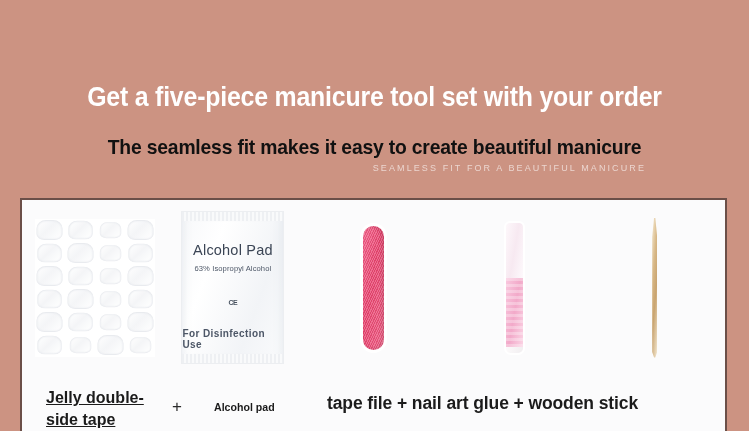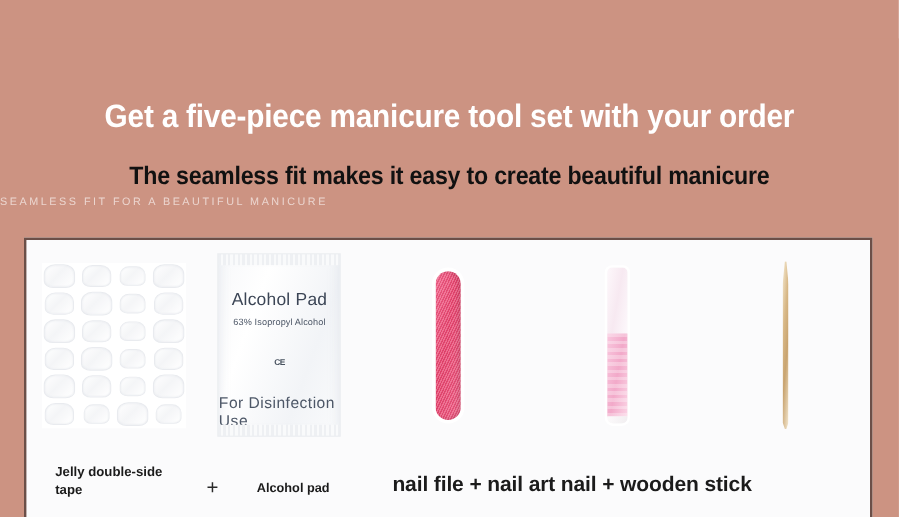--- a/index.html
+++ b/index.html
@@ -52,21 +52,21 @@
     letter-spacing: -0.2px;
     transform: scaleX(0.92);
     white-space: nowrap;
   }
 
   #microhead {
     position: absolute;
     top: 131px;
     left: 0;
     width: 646px;
-    text-align: left;
+    text-align: right;
     color: rgba(255,255,255,0.62);
     font-size: 9px;
     letter-spacing: 2.1px;
     white-space: nowrap;
   }
 
   
   #panel {
     position: absolute;
     left: 20px;
@@ -152,23 +152,24 @@
   }
   .pad-ce {
     margin-top: 26px;
     font-size: 7px;
     color: #48525f;
     font-weight: bold;
     letter-spacing: -0.5px;
   }
   .pad-foot {
     margin-top: 22px;
-    font-size: 13px;
+    font-size: 10px;
     color: #4d5767;
     letter-spacing: 0.4px;
+    font-weight: bold;
   }
 
   
   .nail-file {
     width: 21px;
     height: 124px;
     border-radius: 11px;
     background:
       repeating-linear-gradient(115deg, rgba(255,255,255,0.22) 0 1px, rgba(0,0,0,0.045) 1px 2px),
       linear-gradient(100deg,#f4628a 0%,#e8446f 45%,#ef5d84 100%);
@@ -222,23 +223,24 @@
   .cap {
     position: absolute;
     color: #1b1b1b;
     font-family: "Liberation Sans", sans-serif;
   }
 
   #cap-tape {
     left: 24px;
     top: 12px;
     width: 112px;
-    font-size: 11px;
+    font-size: 16px;
     font-weight: bold;
     line-height: 1.38;
+    text-decoration: underline;
   }
   #cap-plus {
     left: 150px;
     top: 22px;
     font-size: 17px;
     font-weight: normal;
     color: #2a2a2a;
   }
   #cap-alcohol {
     left: 192px;
@@ -328,17 +330,17 @@
       <div class="product-cell">
         <div class="stick"></div>
       </div>
 
     </div>
 
     <div id="caption-row">
       <div class="cap" id="cap-tape">Jelly double-side tape</div>
       <div class="cap" id="cap-plus">+</div>
       <div class="cap" id="cap-alcohol">Alcohol pad</div>
-      <div class="cap" id="cap-rest">nail file + nail art nail + wooden stick</div>
+      <div class="cap" id="cap-rest">tape file + nail art glue + wooden stick</div>
     </div>
 
   </div>
 </div>
 
 </body></html>

